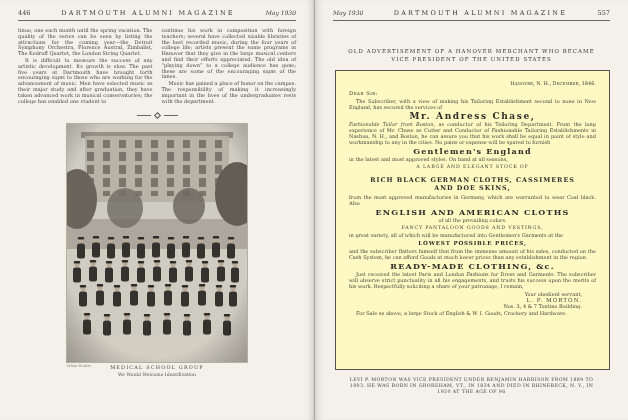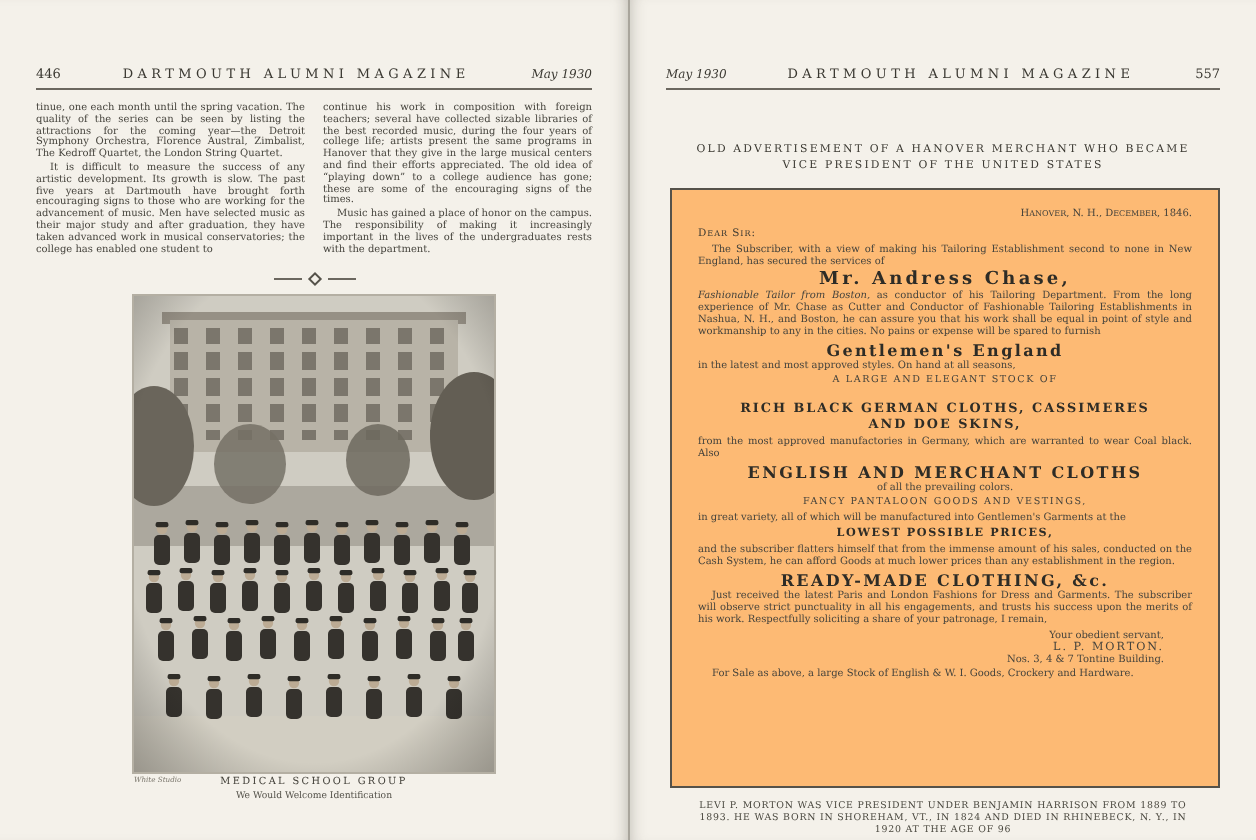--- a/index.html
+++ b/index.html
@@ -6,21 +6,21 @@
   html,body { width: 628px; height: 420px; background: #e6e3db; overflow: hidden; }
   body { font-family: "DejaVu Serif", "Liberation Serif", serif; color: #3a3831; }
 
   .spread { display: flex; width: 628px; height: 420px; background: #dedbd2; }
   .page { width: 314px; height: 420px; background: #f4f1ea; position: relative; }
   .page-left { box-shadow: inset -6px 0 8px -6px rgba(60,55,45,.35); }
   .page-right { border-left: 1px solid #a9a59c; box-shadow: inset 6px 0 8px -6px rgba(60,55,45,.3); }
 
   
   .pg-header { display: flex; justify-content: space-between; align-items: baseline;
-               padding: 9px 18px 2px 18px; margin-top: 24px; }
+               padding: 9px 18px 2px 18px; }
   .pg-header .htitle { font-size: 6.5px; letter-spacing: 2.2px; }
   .pg-header .hnum { font-size: 6.5px; }
   .pg-header .hdate { font-size: 6px; font-style: italic; }
   .hrule { height: 1px; background: #6b675f; margin: 1px 18px 0 18px; }
 
   
   .columns { display: flex; gap: 9px; padding: 7px 18px 0 18px; }
   .col { flex: 1; font-size: 5px; line-height: 5.8px; text-align: justify; color: #45433c; }
   .col p.indent { text-indent: 7px; }
   .col p { margin-bottom: 1px; }
@@ -34,21 +34,21 @@
   .photo-wrap { width: 180px; margin: 0 auto; }
   .photo-wrap svg { display: block; width: 180px; height: 238px; outline: 1px solid #b4afa3; }
   .photo-foot { width: 180px; margin: 2px auto 0 auto; position: relative; text-align: center; }
   .credit { position: absolute; left: 0; top: 0; font-size: 3.6px; font-style: italic; color: #7a766c; }
   .cap-title { font-size: 4.9px; letter-spacing: 1.2px; color: #43413a; margin-top: 2px; }
   .cap-sub { font-size: 4.6px; color: #54524a; margin-top: 1.5px; }
 
   
   .ad-heading { text-align: center; margin-top: 26px; font-size: 5.4px; letter-spacing: 1.1px; line-height: 8px; color: #3a3831; }
   .ad-box { margin: 7px 18px 0 20px; border: 1px solid #55524a; box-shadow: 0 0 0 1px rgba(85,82,74,.0);
-            padding: 9px 13px 8px 13px; min-height: 300px; background: #fdba74; }
+            padding: 9px 13px 8px 13px; min-height: 300px; background: #fef9c3; }
   .ad-box .dateline { text-align: right; font-variant: small-caps; font-size: 5px; margin-bottom: 4px; color: #44423b; }
   .ad-box .salutation { font-variant: small-caps; font-size: 5.2px; letter-spacing: .5px; margin-bottom: 2px; }
   .ad-body { font-size: 5px; line-height: 6px; text-align: justify; color: #45433c; }
   .ad-body p { margin-bottom: 1px; }
   .ad-body .ind { text-indent: 7px; }
   .disp { text-align: center; font-weight: bold; color: #2e2c26; }
   .disp-name { font-size: 9px; letter-spacing: 1.6px; margin: 3px 0 2px 0; }
   .disp-big { font-size: 8px; letter-spacing: 1.2px; margin: 3px 0 2px 0; }
   .disp-med { font-size: 6.4px; letter-spacing: 1px; margin: 6px 0 2px 0; max-width: 205px; margin-left: auto; margin-right: auto; line-height: 8px; }
   .disp-sm { font-size: 5.6px; letter-spacing: .8px; margin: 2px 0; font-weight: bold; }
@@ -186,21 +186,21 @@
       <div class="salutation">Dear Sir:</div>
       <div class="ad-body">
         <p class="ind">The Subscriber, with a view of making his Tailoring Establishment second to none in New England, has secured the services of</p>
         <div class="disp disp-name">Mr. Andress Chase,</div>
         <p><span class="ital">Fashionable Tailor from Boston,</span><span> as conductor of his Tailoring Department. From the long experience of Mr. Chase as Cutter and Conductor of Fashionable Tailoring Establishments in Nashua, N. H., and Boston, he can assure you that his work shall be equal in point of style and workmanship to any in the cities. No pains or expense will be spared to furnish</span></p>
         <div class="disp disp-big">Gentlemen's England</div>
         <p>in the latest and most approved styles. On hand at all seasons,</p>
         <div class="lead-caps">A LARGE AND ELEGANT STOCK OF</div>
         <div class="disp disp-med">RICH BLACK GERMAN CLOTHS, CASSIMERES AND DOE SKINS,</div>
         <p>from the most approved manufactories in Germany, which are warranted to wear Coal black. Also</p>
-        <div class="disp disp-big">ENGLISH AND MERCHANT CLOTHS</div>
+        <div class="disp disp-big">ENGLISH AND AMERICAN CLOTHS</div>
         <p style="text-align:center;">of all the prevailing colors.</p>
         <div class="lead-caps">FANCY PANTALOON GOODS AND VESTINGS,</div>
         <p>in great variety, all of which will be manufactured into Gentlemen's Garments at the</p>
         <div class="disp disp-sm">LOWEST POSSIBLE PRICES,</div>
         <p>and the subscriber flatters himself that from the immense amount of his sales, conducted on the Cash System, he can afford Goods at much lower prices than any establishment in the region.</p>
         <div class="disp disp-big">READY-MADE CLOTHING, &amp;c.</div>
         <p class="ind">Just received the latest Paris and London Fashions for Dress and Garments. The subscriber will observe strict punctuality in all his engagements, and trusts his success upon the merits of his work. Respectfully soliciting a share of your patronage, I remain,</p>
       </div>
       <div class="sig-block">
         <div>Your obedient servant,</div>

